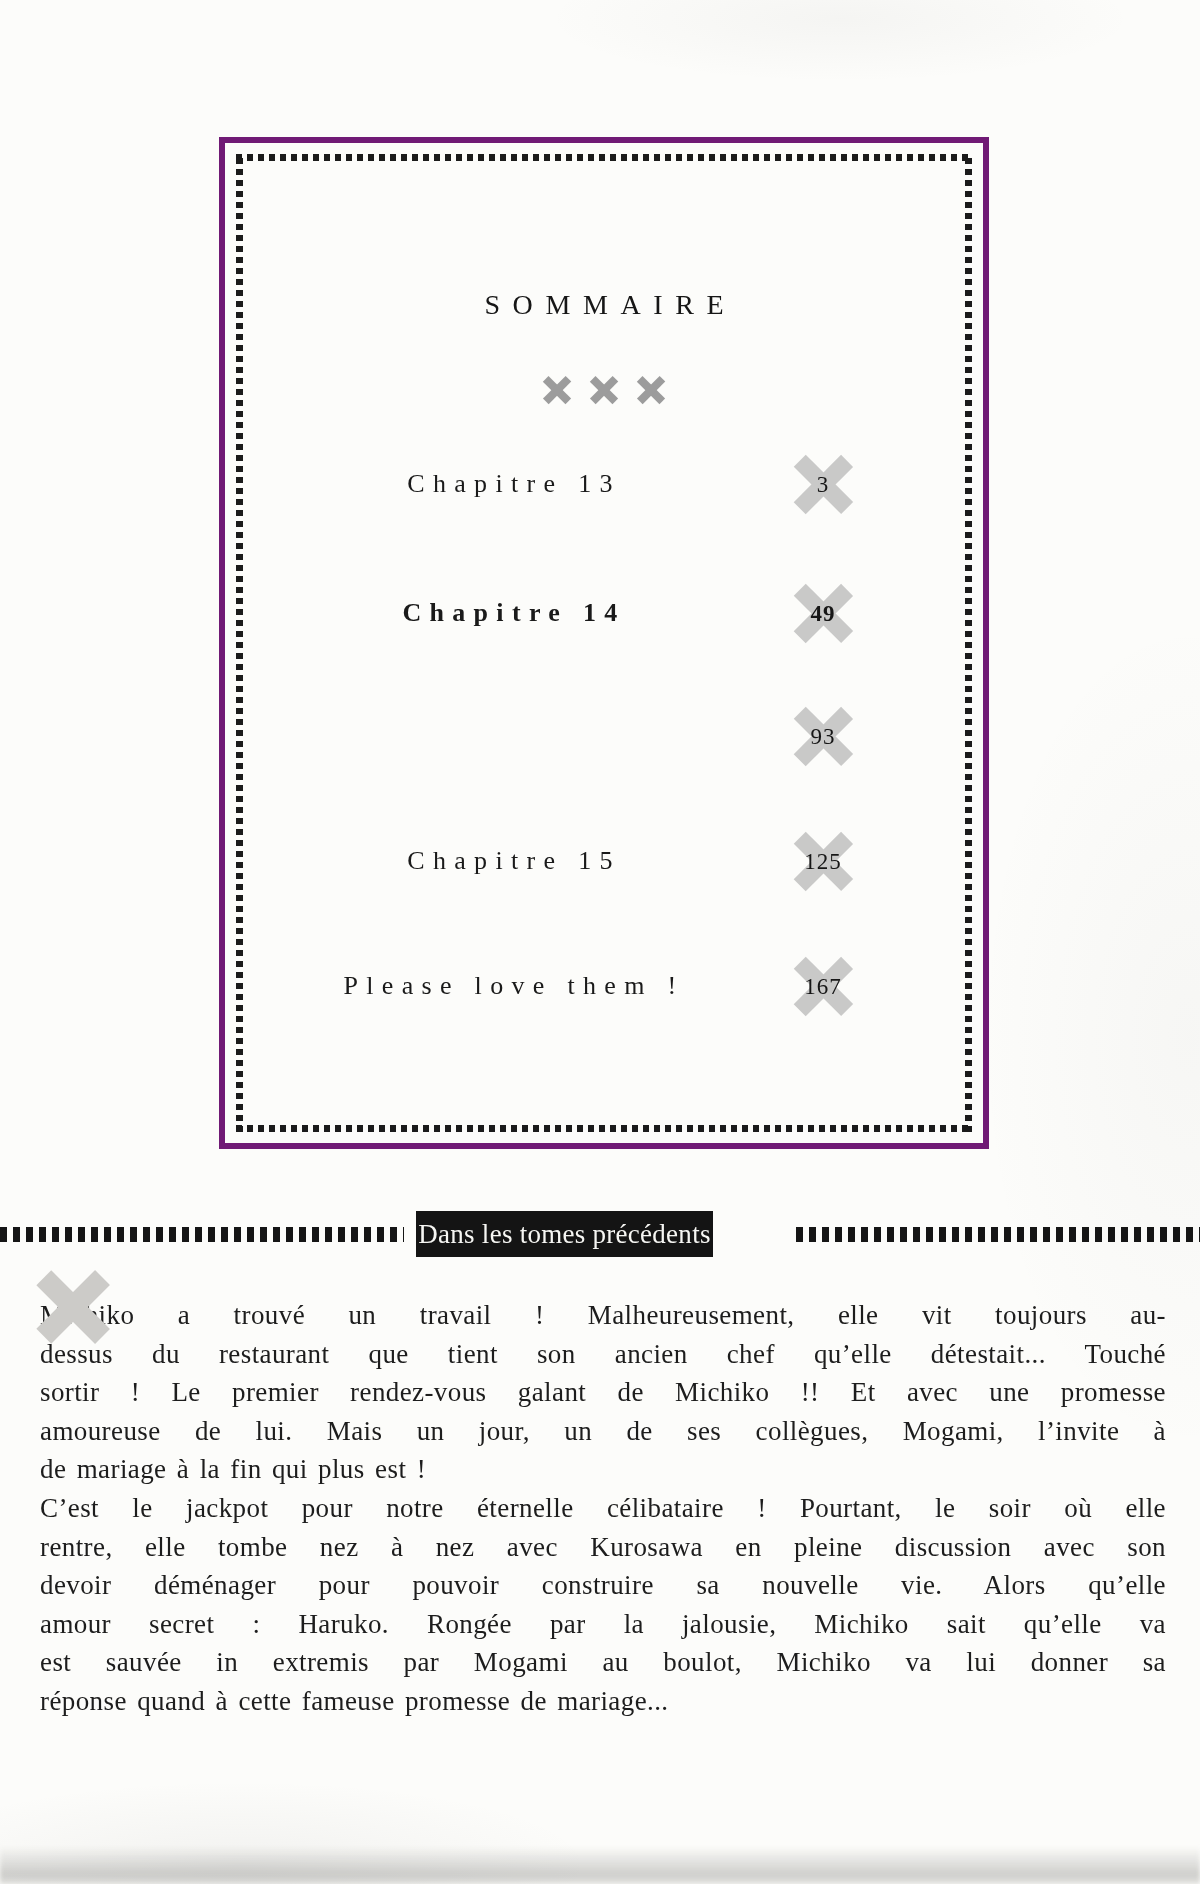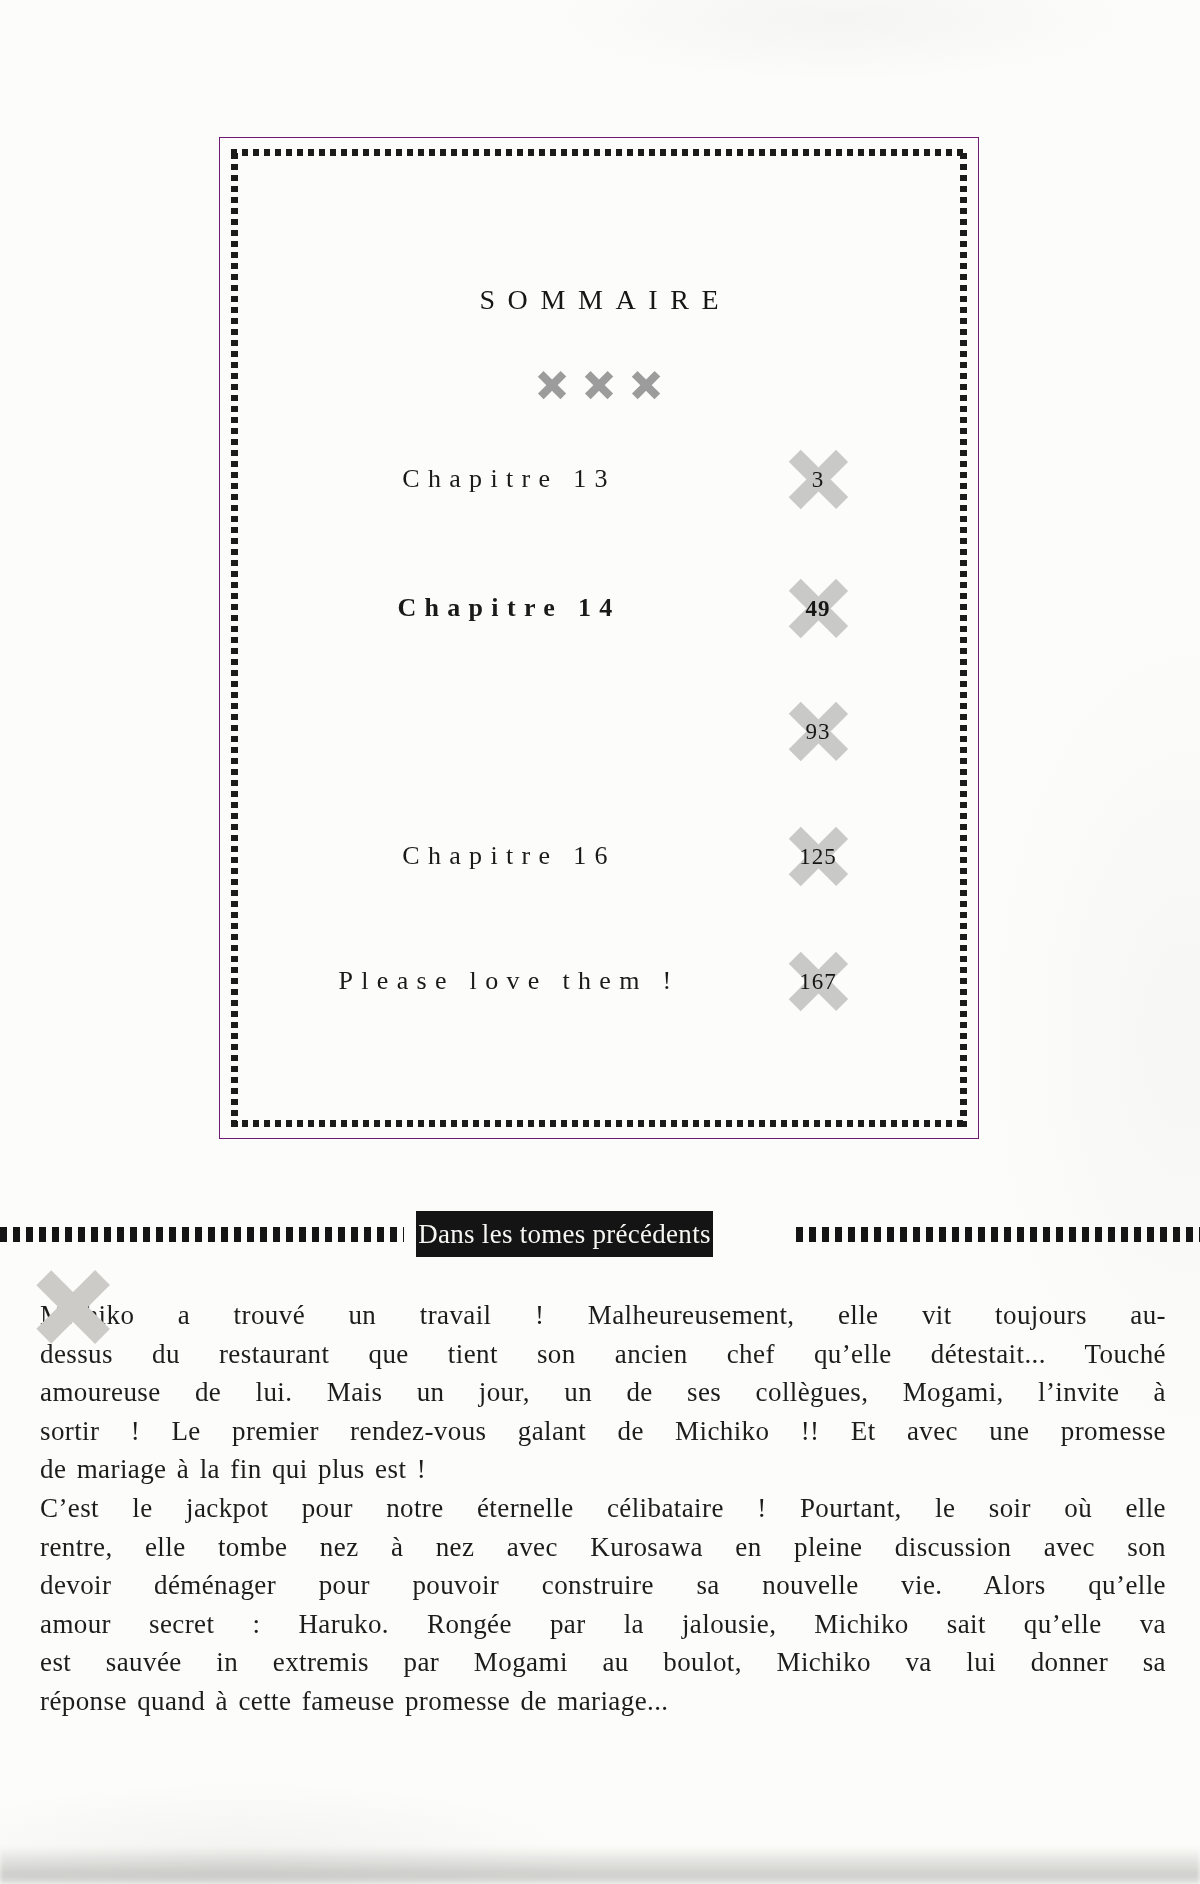--- a/index.html
+++ b/index.html
@@ -19,21 +19,21 @@
   .xshape::before,.xshape::after{
     content:"";position:absolute;left:50%;top:50%;
     width:118%;height:30%;background:currentColor;
     transform:translate(-50%,-50%) rotate(45deg);
   }
   .xshape::after{transform:translate(-50%,-50%) rotate(-45deg);}
 
   
   .som-box{
     position:absolute;left:219px;top:137px;width:758px;height:1000px;
-    border:1px solid #701a75;background:transparent;
+    border:6px solid #701a75;background:transparent;
   }
   .dot-frame{
     position:absolute;left:11px;top:11px;right:11px;bottom:11px;pointer-events:none;
     background:
       repeating-linear-gradient(90deg,#1b1b1b 0 6px,transparent 6px 11px) left top    / 100% 7px no-repeat,
       repeating-linear-gradient(90deg,#1b1b1b 0 6px,transparent 6px 11px) left bottom / 100% 7px no-repeat,
       repeating-linear-gradient(0deg, #1b1b1b 0 6px,transparent 6px 11px) left top    / 7px 100% no-repeat,
       repeating-linear-gradient(0deg, #1b1b1b 0 6px,transparent 6px 11px) right top   / 7px 100% no-repeat;
   }
   .som-title{
@@ -130,21 +130,21 @@
   </div>
 
   <div class="toc-row">
     <span class="toc-page">
       <span class="xshape x-big"></span>
       <span class="page-num">93</span>
     </span>
   </div>
 
   <div class="toc-row">
-    <span class="toc-label">Chapitre 16</span>
+    <span class="toc-label">Chapitre 15</span>
     <span class="toc-page">
       <span class="xshape x-big"></span>
       <span class="page-num">125</span>
     </span>
   </div>
 
   <div class="toc-row">
     <span class="toc-label">Please love them !</span>
     <span class="toc-page">
       <span class="xshape x-big"></span>
@@ -157,22 +157,22 @@
 <div class="dash-line dash-left"></div>
 <div class="recap-bar">
   <span>Dans les tomes précédents</span>
 </div>
 <div class="dash-line dash-right"></div>
 
 <div class="recap-text">
   <span class="xshape para-x"></span>
 <div class="pline">Michiko a trouvé un travail ! Malheureusement, elle vit toujours au-</div>
     <div class="pline">dessus du restaurant que tient son ancien chef qu’elle détestait... Touché</div>
+    <div class="pline">sortir ! Le premier rendez-vous galant de Michiko !! Et avec une promesse</div>
     <div class="pline">amoureuse de lui. Mais un jour, un de ses collègues, Mogami, l’invite à</div>
-    <div class="pline">sortir ! Le premier rendez-vous galant de Michiko !! Et avec une promesse</div>
     <div class="pline last">de mariage à la fin qui plus est !</div>
     <div class="pline">C’est le jackpot pour notre éternelle célibataire ! Pourtant, le soir où elle</div>
     <div class="pline">rentre, elle tombe nez à nez avec Kurosawa en pleine discussion avec son</div>
     <div class="pline">devoir déménager pour pouvoir construire sa nouvelle vie. Alors qu’elle</div>
     <div class="pline">amour secret : Haruko. Rongée par la jalousie, Michiko sait qu’elle va</div>
     <div class="pline">est sauvée in extremis par Mogami au boulot, Michiko va lui donner sa</div>
     <div class="pline last">réponse quand à cette fameuse promesse de mariage...</div>
   </div>
 
 <div class="bottom-band"></div>

